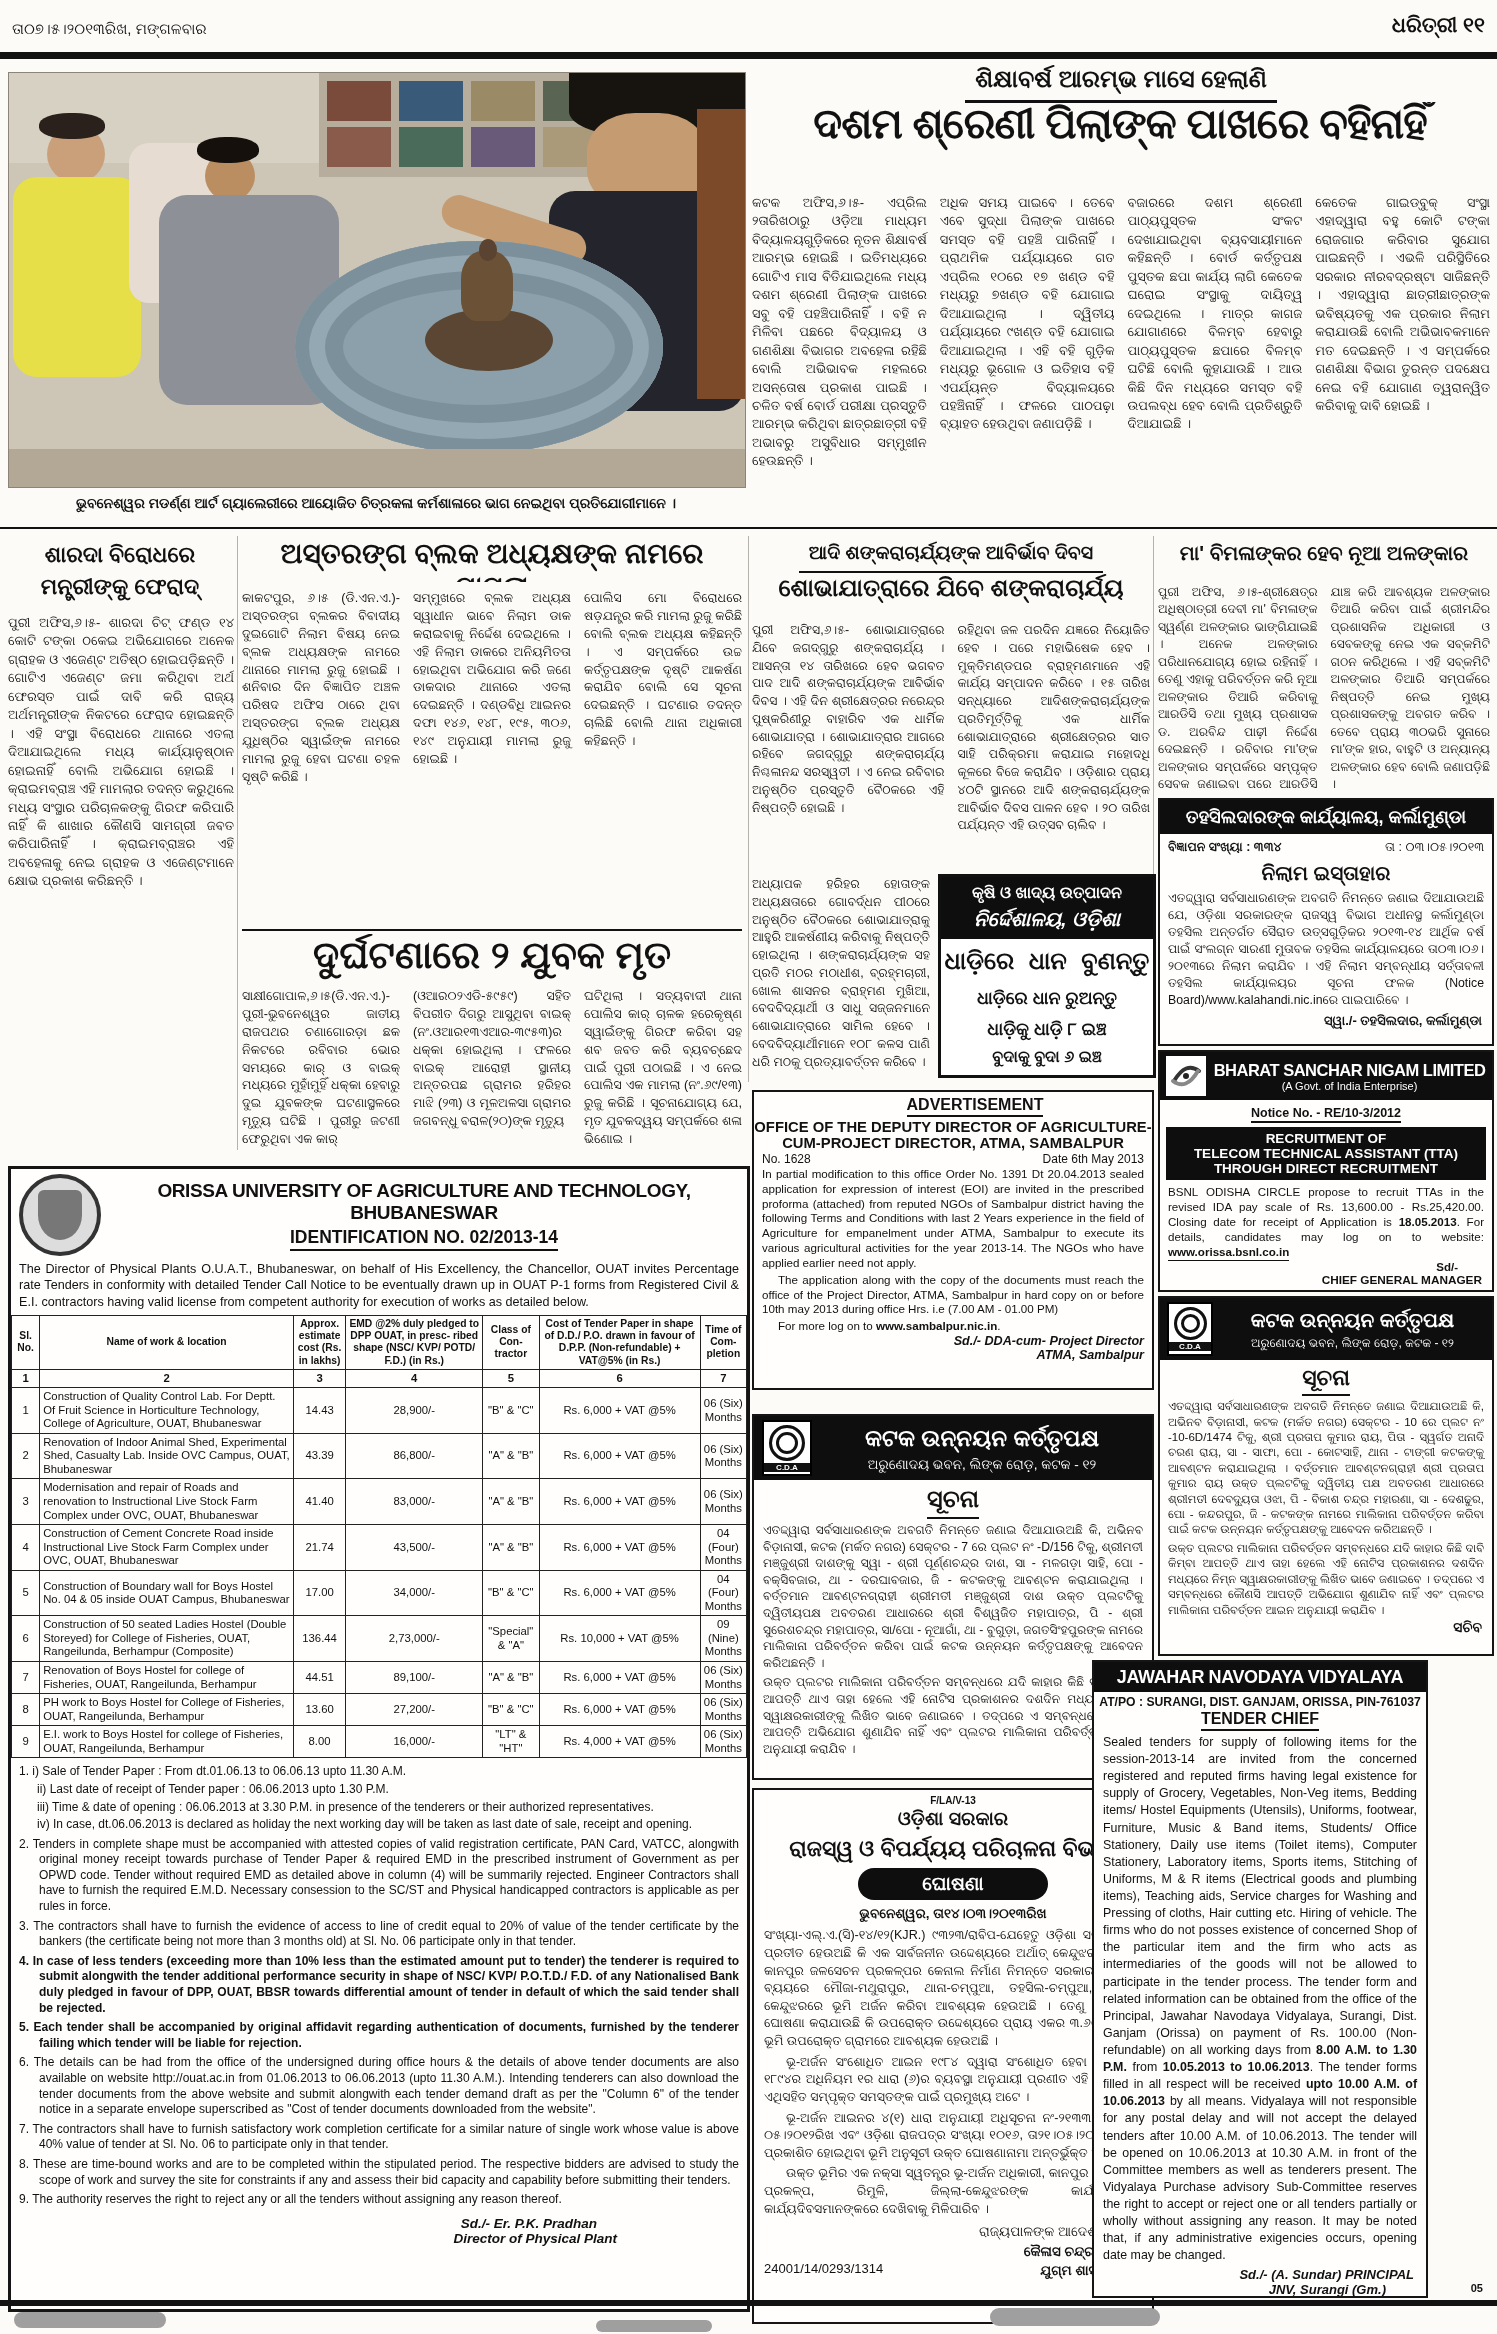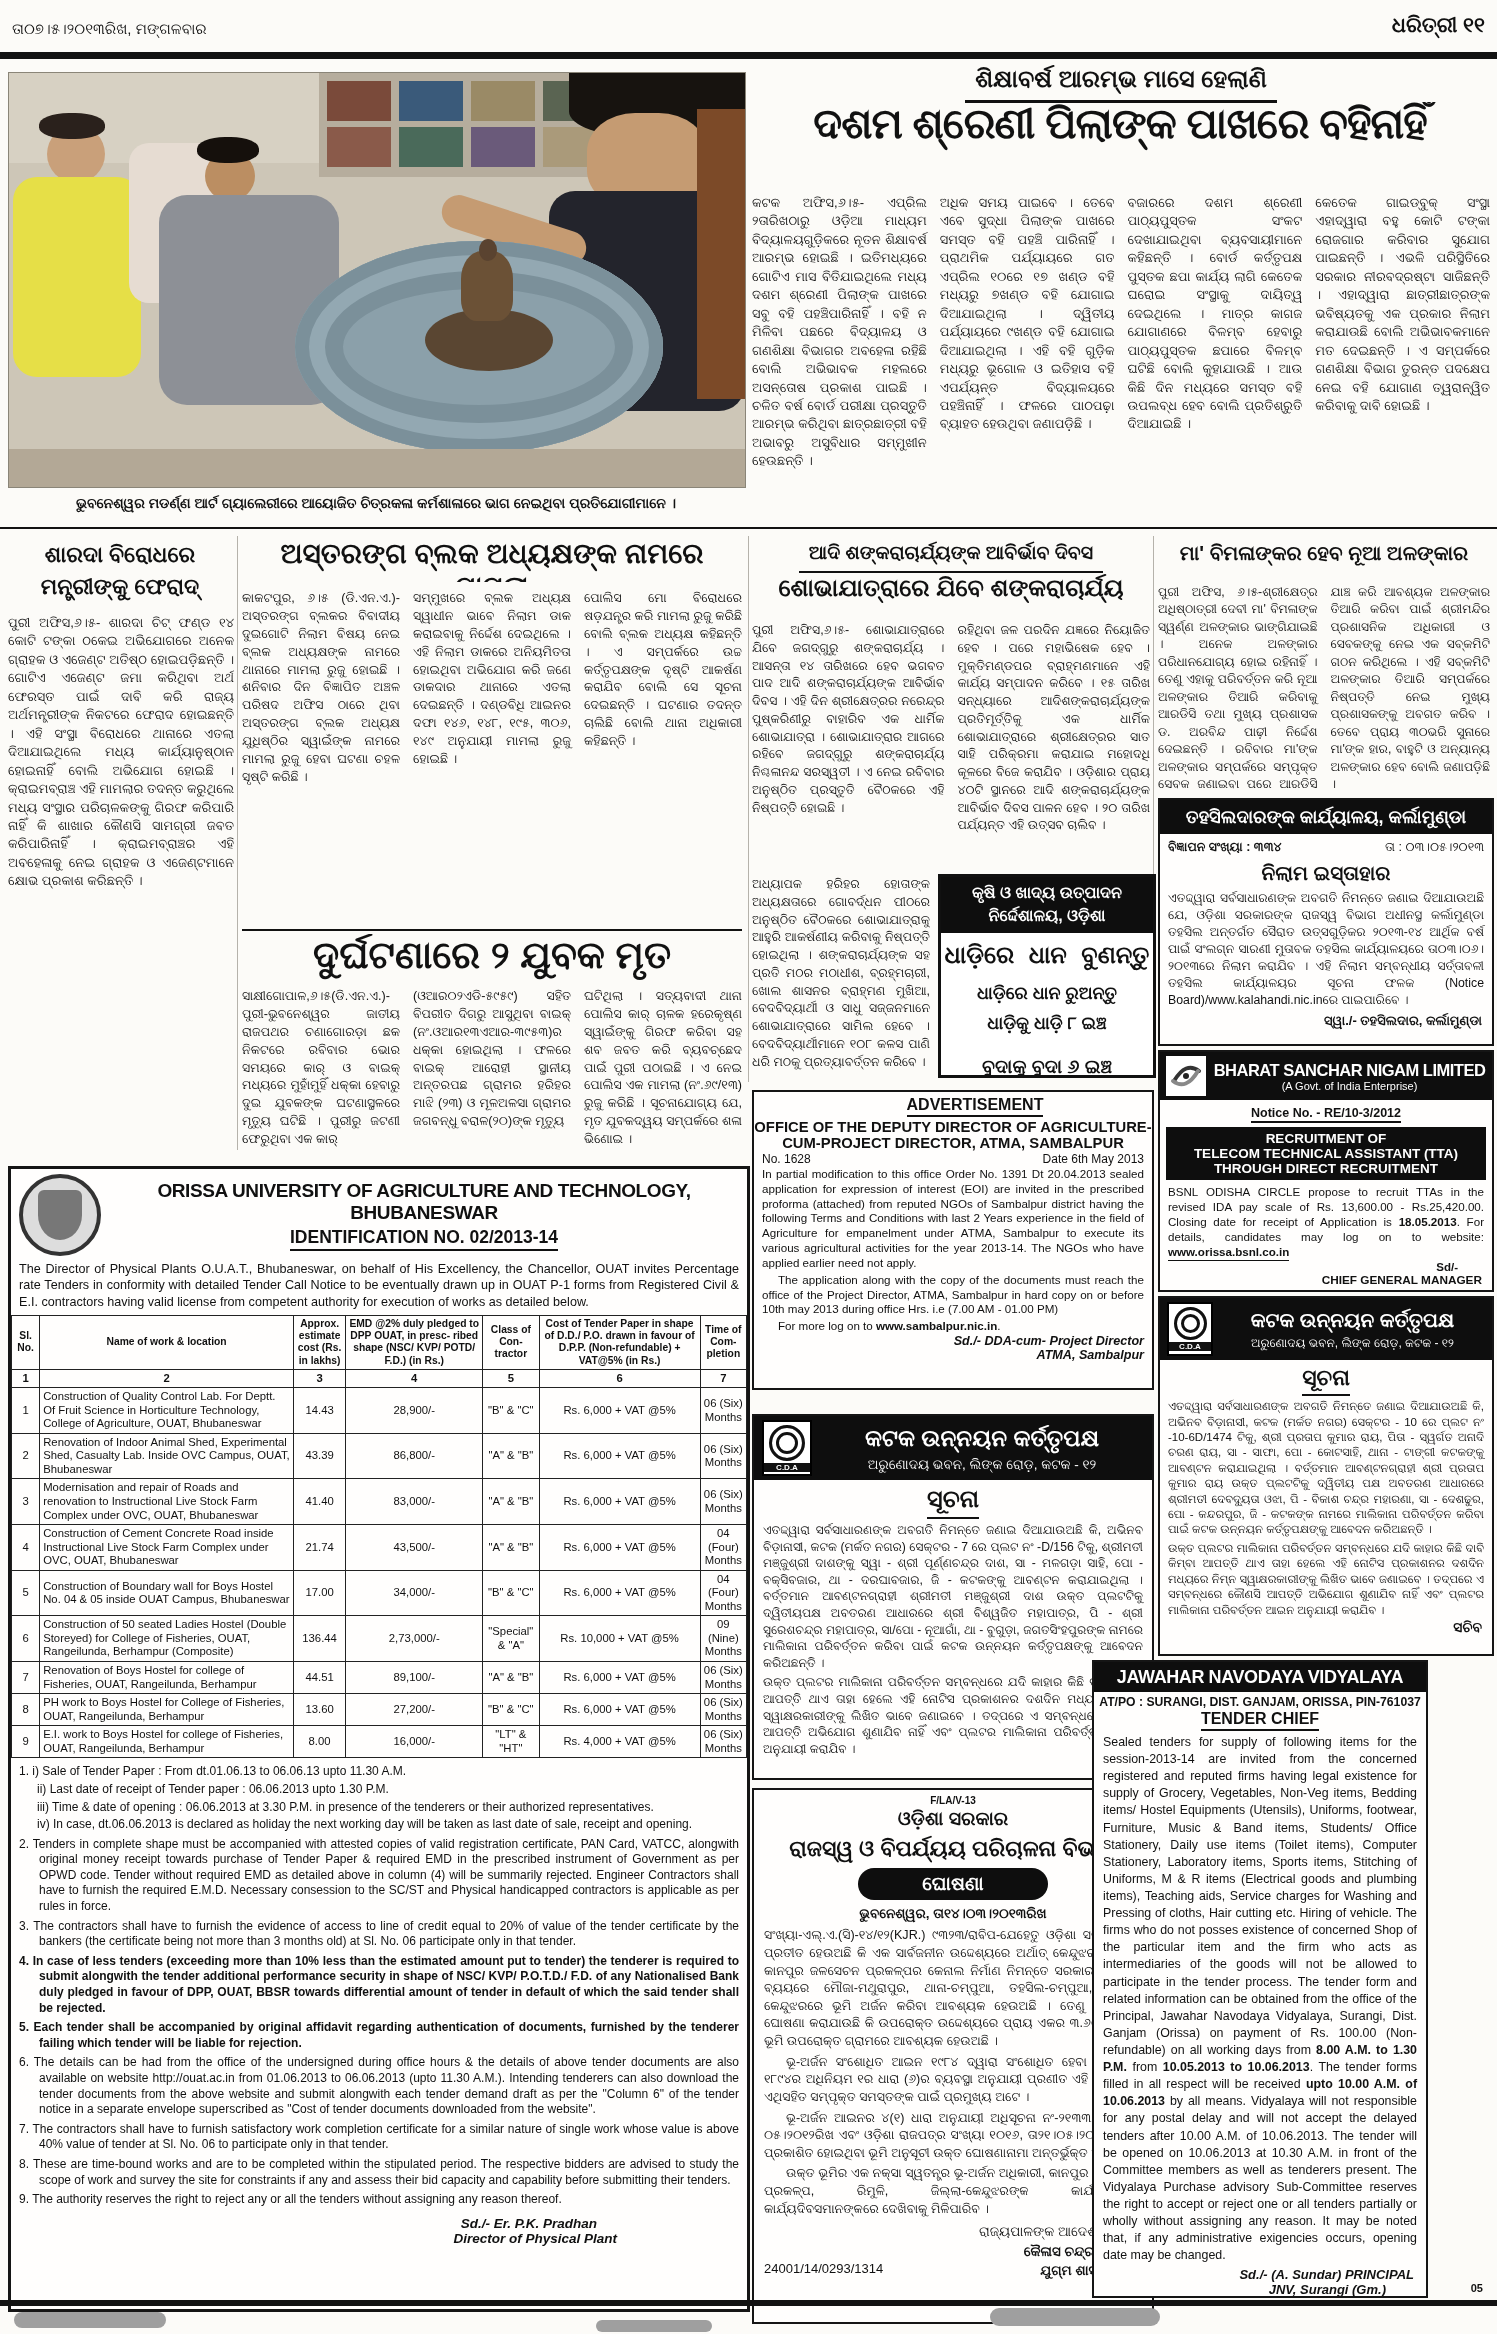--- a/index.html
+++ b/index.html
@@ -112,26 +112,26 @@
   <div class="abs ctr b clip" style="left:752px;top:574px;width:398px;height:40px;font-size:24px;">ଶୋଭାଯାତ୍ରାରେ ଯିବେ ଶଙ୍କରାଚାର୍ଯ୍ୟ</div>
   <div class="abs flexcols clip" style="left:752px;top:622px;width:398px;height:250px;">
     <div class="odia jt" style="font-size:12.5px;">ପୁରୀ ଅଫିସ,୬।୫- ଶୋଭାଯାତ୍ରାରେ ଯିବେ ଜଗଦ୍‌ଗୁରୁ ଶଙ୍କରାଚାର୍ଯ୍ୟ । ଆସନ୍ତା ୧୪ ତାରିଖରେ ହେବ ଭଗବତ ପାଦ ଆଦି ଶଙ୍କରାଚାର୍ଯ୍ୟଙ୍କ ଆବିର୍ଭାବ ଦିବସ । ଏହି ଦିନ ଶ୍ରୀକ୍ଷେତ୍ରର ନରେନ୍ଦ୍ର ପୁଷ୍କରିଣୀରୁ ବାହାରିବ ଏକ ଧାର୍ମିକ ଶୋଭାଯାତ୍ରା । ଶୋଭାଯାତ୍ରାର ଆଗରେ ରହିବେ ଜଗଦ୍‌ଗୁରୁ ଶଙ୍କରାଚାର୍ଯ୍ୟ ନିଶ୍ଚଳାନନ୍ଦ ସରସ୍ୱତୀ । ଏ ନେଇ ରବିବାର ଅନୁଷ୍ଠିତ ପ୍ରସ୍ତୁତି ବୈଠକରେ ଏହି ନିଷ୍ପତ୍ତି ହୋଇଛି ।</div>
     <div class="odia jt" style="font-size:12.5px;">ରହିଥିବା ଜଳ ପରଦିନ ଯଜ୍ଞରେ ନିୟୋଜିତ ହେବ । ପରେ ମହାଭିଷେକ ହେବ । ମୁକ୍ତିମଣ୍ଡପର ବ୍ରାହ୍ମଣମାନେ ଏହି କାର୍ଯ୍ୟ ସମ୍ପାଦନ କରିବେ । ୧୫ ତାରିଖ ସନ୍ଧ୍ୟାରେ ଆଦିଶଙ୍କରାଚାର୍ଯ୍ୟଙ୍କ ପ୍ରତିମୂର୍ତ୍ତିକୁ ଏକ ଧାର୍ମିକ ଶୋଭାଯାତ୍ରାରେ ଶ୍ରୀକ୍ଷେତ୍ରର ସାତ ସାହି ପରିକ୍ରମା କରାଯାଇ ମହୋଦଧି କୂଳରେ ବିଜେ କରାଯିବ । ଓଡ଼ିଶାର ପ୍ରାୟ ୪୦ଟି ସ୍ଥାନରେ ଆଦି ଶଙ୍କରାଚାର୍ଯ୍ୟଙ୍କ ଆବିର୍ଭାବ ଦିବସ ପାଳନ ହେବ । ୨୦ ତାରିଖ ପର୍ଯ୍ୟନ୍ତ ଏହି ଉତ୍ସବ ଚାଲିବ ।</div>
   </div>
   <div class="abs odia jt clip" style="left:752px;top:876px;width:178px;height:196px;font-size:12.5px;">ଅଧ୍ୟାପକ ହରିହର ହୋତାଙ୍କ ଅଧ୍ୟକ୍ଷତାରେ ଗୋବର୍ଦ୍ଧନ ପୀଠରେ ଅନୁଷ୍ଠିତ ବୈଠକରେ ଶୋଭାଯାତ୍ରାକୁ ଆହୁରି ଆକର୍ଷଣୀୟ କରିବାକୁ ନିଷ୍ପତ୍ତି ହୋଇଥିଲା । ଶଙ୍କରାଚାର୍ଯ୍ୟଙ୍କ ସହ ପ୍ରତି ମଠର ମଠାଧୀଶ, ବ୍ରହ୍ମଚାରୀ, ଖୋଲ ଶାସନର ବ୍ରାହ୍ମଣ ମୁଖିଆ, ବେଦବିଦ୍ୟାର୍ଥୀ ଓ ସାଧୁ ସଜ୍ଜନମାନେ ଶୋଭାଯାତ୍ରାରେ ସାମିଲ ହେବେ । ବେଦବିଦ୍ୟାର୍ଥୀମାନେ ୧୦୮ କଳସ ପାଣି ଧରି ମଠକୁ ପ୍ରତ୍ୟାବର୍ତ୍ତନ କରିବେ ।</div>
 
   <div class="abs clip" style="left:938px;top:874px;width:212px;height:198px;border:3px solid #111;background:#fff;">
     <div class="blackbar ctr" style="padding:5px 2px 6px 2px;">
       <div class="b odia" style="font-size:16px;">କୃଷି ଓ ଖାଦ୍ୟ ଉତ୍ପାଦନ</div>
-      <div class="b odia" style="font-size:16px;">ନିର୍ଦ୍ଦେଶାଳୟ, ଓଡ଼ିଶା</div>
+      <div class="b odia" style="font-size:20px;font-style:italic;">ନିର୍ଦ୍ଦେଶାଳୟ, ଓଡ଼ିଶା</div>
     </div>
     <div class="ctr b odia" style="font-size:24px;margin-top:7px;font-family:Liberation Mono, monospace;">ଧାଡ଼ିରେ ଧାନ ବୁଣନ୍ତୁ</div>
     <div class="ctr b odia" style="font-size:17.5px;margin-top:6px;">ଧାଡ଼ିରେ ଧାନ ରୁଅନ୍ତୁ</div>
     <div class="ctr b odia" style="font-size:17.5px;margin-top:6px;">ଧାଡ଼ିକୁ ଧାଡ଼ି ୮ ଇଞ୍ଚ</div>
-    <div class="ctr b odia" style="font-size:19px;margin-top:18px;">ବୁଦାକୁ ବୁଦା ୬ ଇଞ୍ଚ</div>
+    <div class="ctr b odia" style="font-size:16px;margin-top:4px;">ବୁଦାକୁ ବୁଦା ୬ ଇଞ୍ଚ</div>
   </div>
 
   <div class="abs ctr b clip" style="left:1158px;top:542px;width:332px;height:34px;font-size:20px;">ମା' ବିମଳାଙ୍କର ହେବ ନୂଆ ଅଳଙ୍କାର</div>
   <div class="abs flexcols clip" style="left:1158px;top:584px;width:332px;height:206px;">
     <div class="odia jt" style="font-size:12.3px;">ପୁରୀ ଅଫିସ, ୬।୫-ଶ୍ରୀକ୍ଷେତ୍ର ଅଧିଷ୍ଠାତ୍ରୀ ଦେବୀ ମା' ବିମଳାଙ୍କ ସ୍ୱର୍ଣ୍ଣ ଅଳଙ୍କାର ଭାଙ୍ଗିଯାଇଛି । ଅନେକ ଅଳଙ୍କାର ପରିଧାନଯୋଗ୍ୟ ହୋଇ ରହିନାହିଁ । ତେଣୁ ଏହାକୁ ପରିବର୍ତ୍ତନ କରି ନୂଆ ଅଳଙ୍କାର ତିଆରି କରିବାକୁ ଆରଡିସି ତଥା ମୁଖ୍ୟ ପ୍ରଶାସକ ଡ. ଅରବିନ୍ଦ ପାଢ଼ୀ ନିର୍ଦ୍ଦେଶ ଦେଇଛନ୍ତି । ରବିବାର ମା'ଙ୍କ ଅଳଙ୍କାର ସମ୍ପର୍କରେ ସମ୍ପୃକ୍ତ ସେବକ ଜଣାଇବା ପରେ ଆରଡିସି ତୁରନ୍ତ ଆଲୋଚନା କରିଥିଲେ ।</div>
     <div class="odia jt" style="font-size:12.3px;">ଯାଞ୍ଚ କରି ଆବଶ୍ୟକ ଅଳଙ୍କାର ତିଆରି କରିବା ପାଇଁ ଶ୍ରୀମନ୍ଦିର ପ୍ରଶାସନିକ ଅଧିକାରୀ ଓ ସେବକଙ୍କୁ ନେଇ ଏକ ସବ୍‌କମିଟି ଗଠନ କରିଥିଲେ । ଏହି ସବ୍‌କମିଟି ଅଳଙ୍କାର ତିଆରି ସମ୍ପର୍କରେ ନିଷ୍ପତ୍ତି ନେଇ ମୁଖ୍ୟ ପ୍ରଶାସକଙ୍କୁ ଅବଗତ କରିବ । ତେବେ ପ୍ରାୟ ୩୦ଭରି ସୁନାରେ ମା'ଙ୍କ ହାର, ବାହୁଟି ଓ ଅନ୍ୟାନ୍ୟ ଅଳଙ୍କାର ହେବ ବୋଲି ଜଣାପଡ଼ିଛି ।</div>
   </div>
 
   <div class="abs box clip" style="left:1158px;top:798px;width:332px;height:244px;">
     <div class="blackbar ctr b odia" style="font-size:18px;line-height:34px;height:34px;">ତହସିଲଦାରଙ୍କ କାର୍ଯ୍ୟାଳୟ, କର୍ଲାମୁଣ୍ଡା</div>

